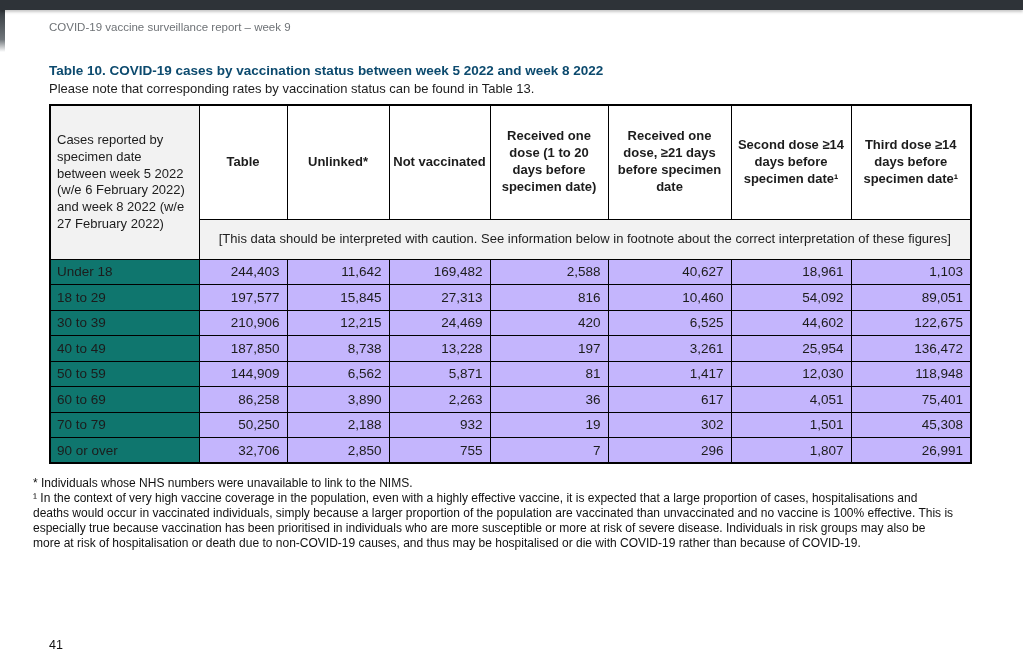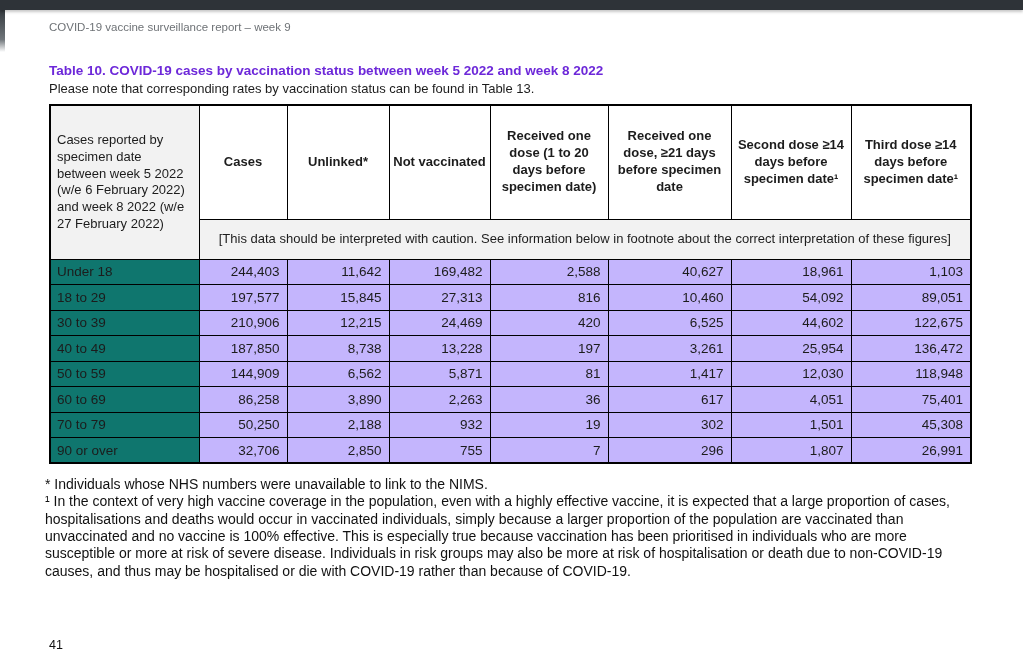--- a/index.html
+++ b/index.html
@@ -23,21 +23,21 @@
     width: 5px; height: 42px;
     background: linear-gradient(#34393e 0%, #6f757a 70%, rgba(255,255,255,0) 100%);
     z-index: 4;
   }
   .page-header {
     position: absolute; top: 21px; left: 49px;
     font-size: 11.5px; color: #6e7276;
   }
   .doc-title {
     position: absolute; top: 63px; left: 49px;
-    font-size: 13.5px; font-weight: bold; color: #6d28d9;
+    font-size: 13.5px; font-weight: bold; color: #0c4a6e;
   }
   .doc-subtitle {
     position: absolute; top: 81px; left: 49px;
     font-size: 13px; color: #1c1c1c;
   }
   table.data-table {
     position: absolute; top: 104px; left: 49px;
     width: 921px;
     border-collapse: collapse;
     table-layout: fixed;
@@ -84,23 +84,23 @@
     vertical-align: middle;
   }
   td.num {
     text-align: right;
     padding: 2px 7px 2px 2px;
     font-size: 13.5px;
     background: #c4b5fd;
     vertical-align: middle;
   }
   .footnotes {
-    position: absolute; top: 476px; left: 45px;
+    position: absolute; top: 476px; left: 33px;
     width: 921px;
-    font-size: 14px;
+    font-size: 12px;
     line-height: 1.24;
     color: #111;
   }
   .footnotes p { margin: 0; }
   .page-number {
     position: absolute; top: 638px; left: 49px;
     width: 921px;
     text-align: left;
     font-size: 12.5px;
     color: #111;
@@ -125,21 +125,21 @@
     <col style="width:101px">
     <col style="width:118px">
     <col style="width:123px">
     <col style="width:120px">
     <col style="width:120px">
   </colgroup>
   <thead>
     <tr class="header-row">
       <th class="corner" rowspan="2">Cases reported by specimen date between week 5 2022 (w/e 6 February 2022) and week 8 2022 (w/e 27 February 2022)</th>
 
-    <th class="col">Cases</th>
+    <th class="col">Table</th>
         <th class="col">Unlinked*</th>
         <th class="col">Not vaccinated</th>
         <th class="col">Received one dose (1 to 20 days before specimen date)</th>
         <th class="col">Received one dose, ≥21 days before specimen date</th>
         <th class="col">Second dose ≥14 days before specimen date¹</th>
         <th class="col">Third dose ≥14 days before specimen date¹</th>
       </tr>
     <tr class="caution-row">
       <td class="caution" colspan="7">[This data should be interpreted with caution. See information below in footnote about the correct interpretation of these figures]</td>
     </tr>

